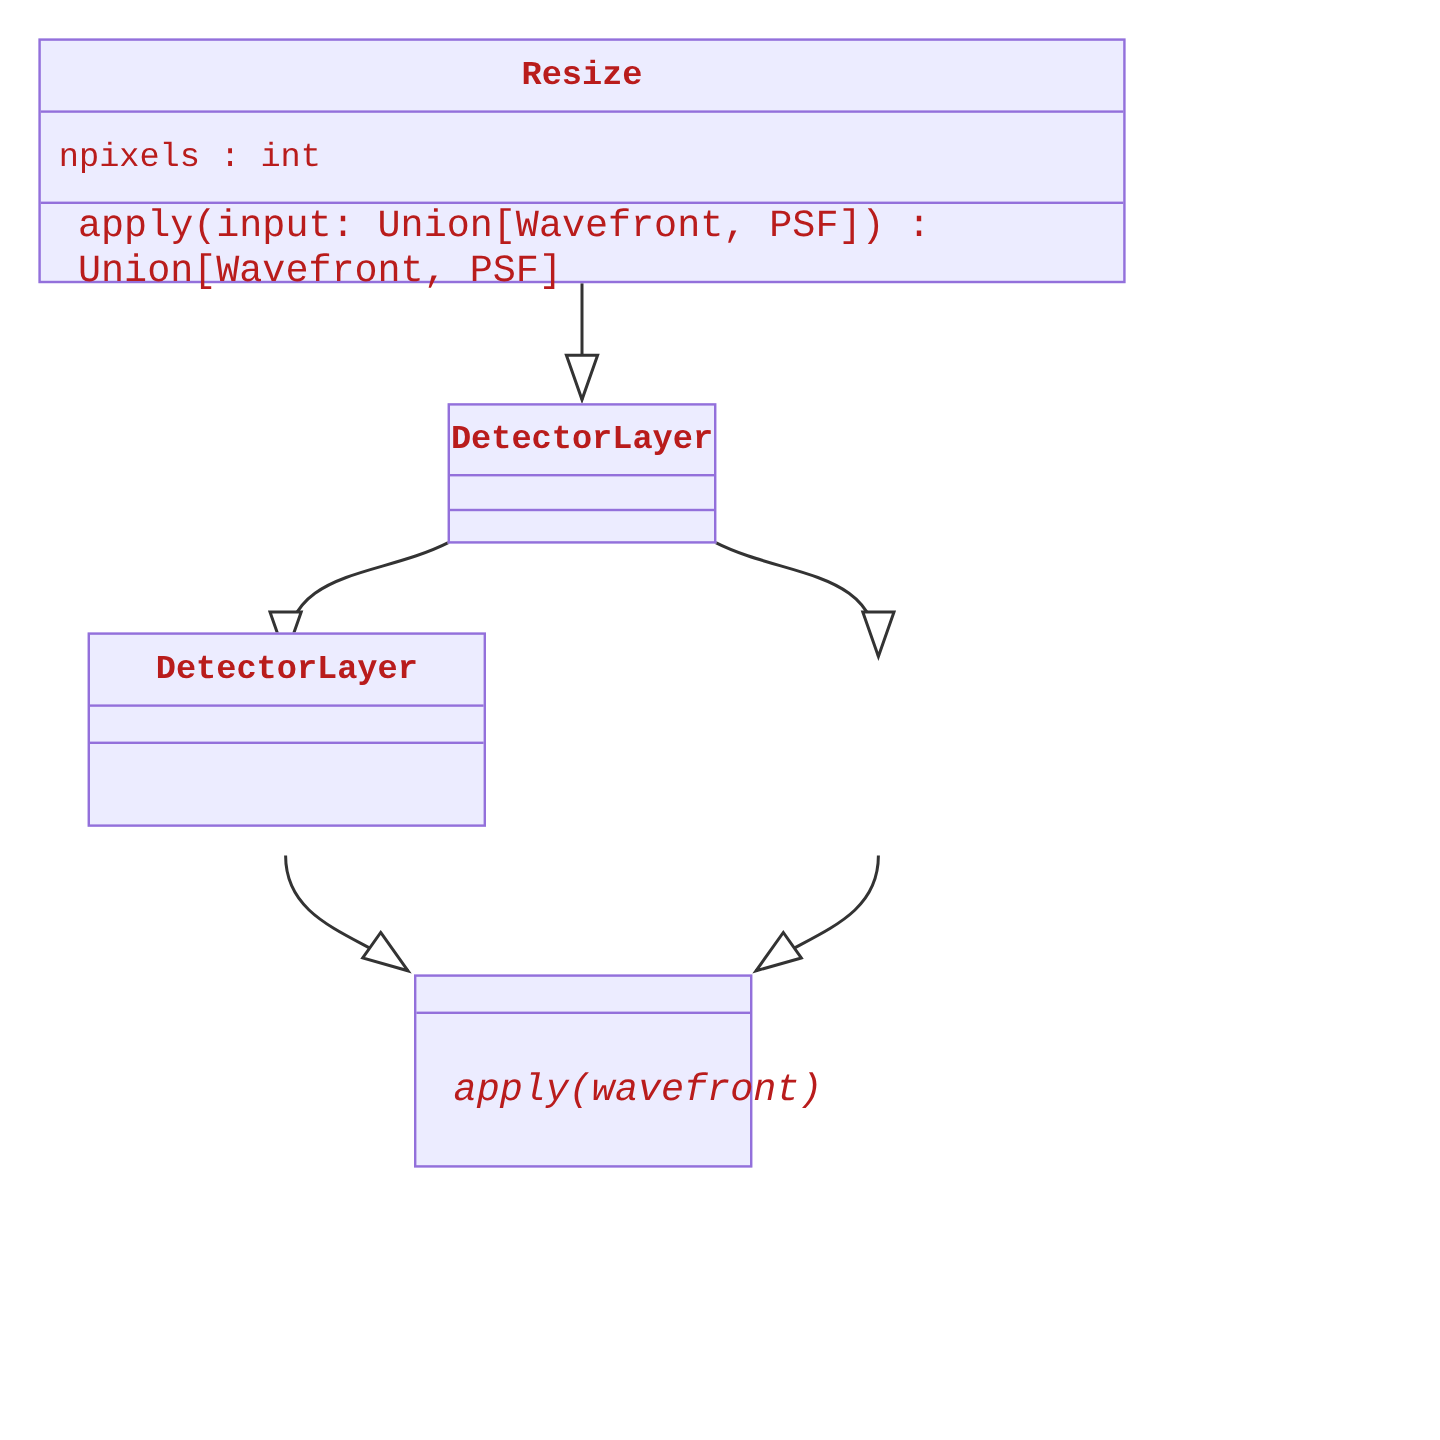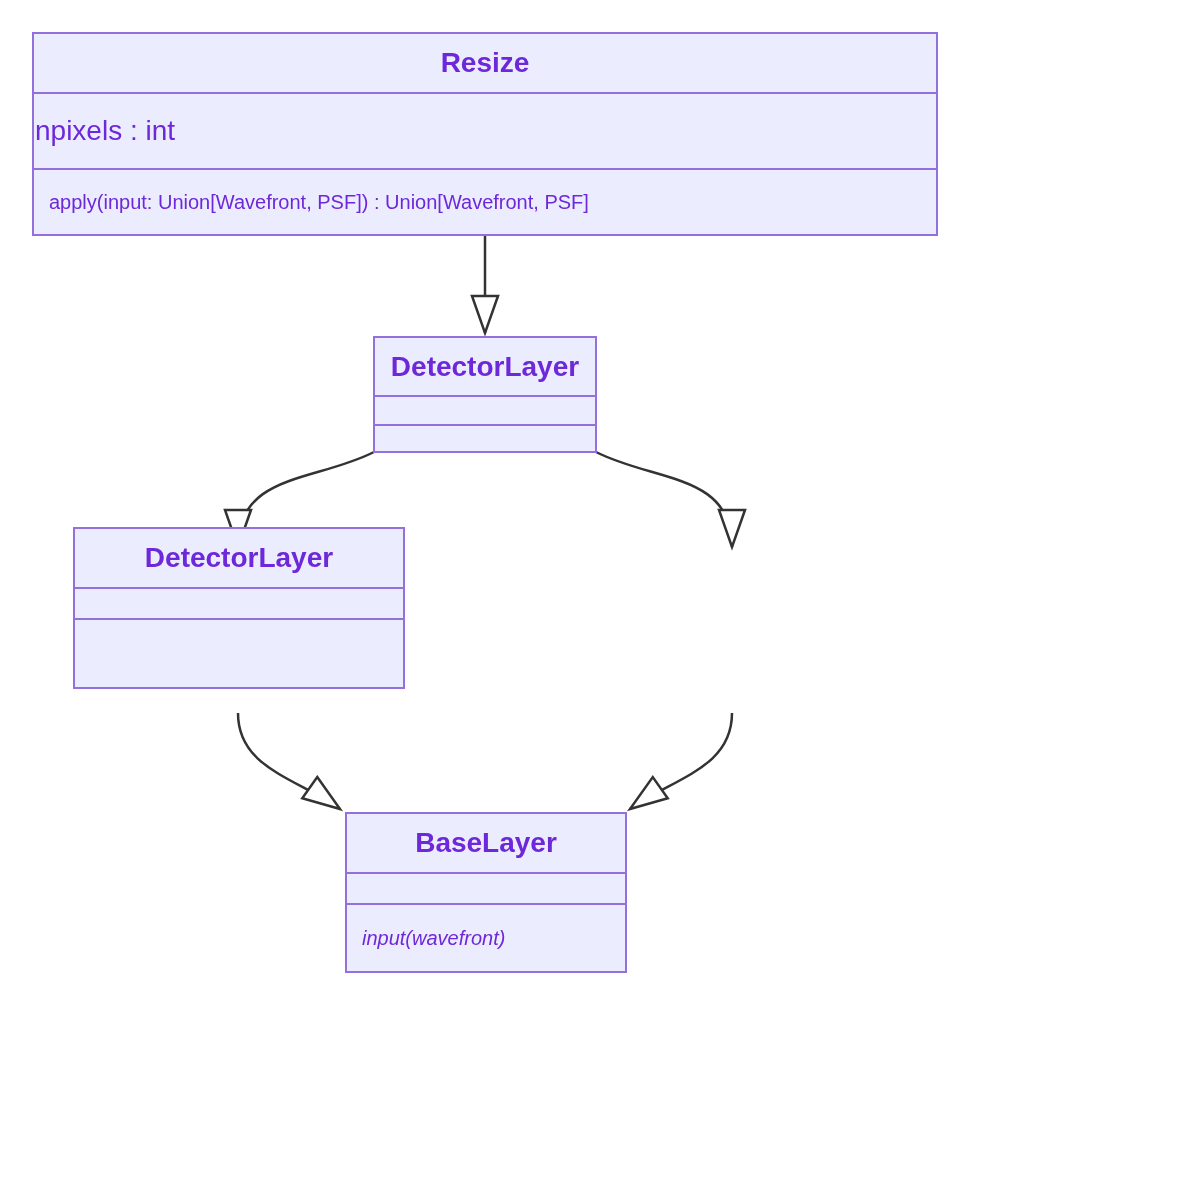--- a/index.html
+++ b/index.html
@@ -5,22 +5,22 @@
   html, body {
     margin: 0;
     padding: 0;
     background: #ffffff;
   }
   #canvas {
     position: relative;
     width: 1200px;
     height: 1200px;
     background: #ffffff;
-    font-family: Liberation Sans, sans-serif;
-    color: #6d28d9;
+    font-family: Liberation Mono, monospace;
+    color: #b91c1c;
     overflow: hidden;
   }
   #edges {
     position: absolute;
     left: 0;
     top: 0;
     width: 1200px;
     height: 1200px;
   }
   .node {
@@ -40,30 +40,30 @@
     justify-content: center;
     font-weight: bold;
     font-size: 28px;
   }
   .node-attrs {
     flex: 0 0 auto;
     box-sizing: border-box;
     border-bottom: 2px solid #9370DB;
     display: flex;
     align-items: center;
-    padding: 0 1px;
+    padding: 0 15px;
     font-size: 28px;
   }
   .node-methods {
     flex: 1 1 auto;
     box-sizing: border-box;
     display: flex;
     align-items: center;
-    padding: 0 15px;
-    font-size: 20px;
+    padding: 0 31px;
+    font-size: 32px;
   }
   .italic-row {
     font-style: italic;
   }
 </style>
 </head>
 <body>
 
 <div id="canvas">
 
@@ -92,18 +92,17 @@
     <div class="node-methods"></div>
   </div>
 
   <div class="node" style="left:73px; top:527px; width:332px; height:162px">
     <div class="node-title" style="height:60px">DetectorLayer</div>
     <div class="node-attrs" style="height:31px"></div>
   </div>
 
 
   <div class="node" style="left:345px; top:812px; width:282px; height:161px">
-    <div class="node-title" style="height:60px">BaseLayer</div>
     <div class="node-attrs" style="height:31px"></div>
-    <div class="node-methods italic-row">input(wavefront)</div>
+    <div class="node-methods italic-row">apply(wavefront)</div>
   </div>
 
 </div>
 
 </body></html>

